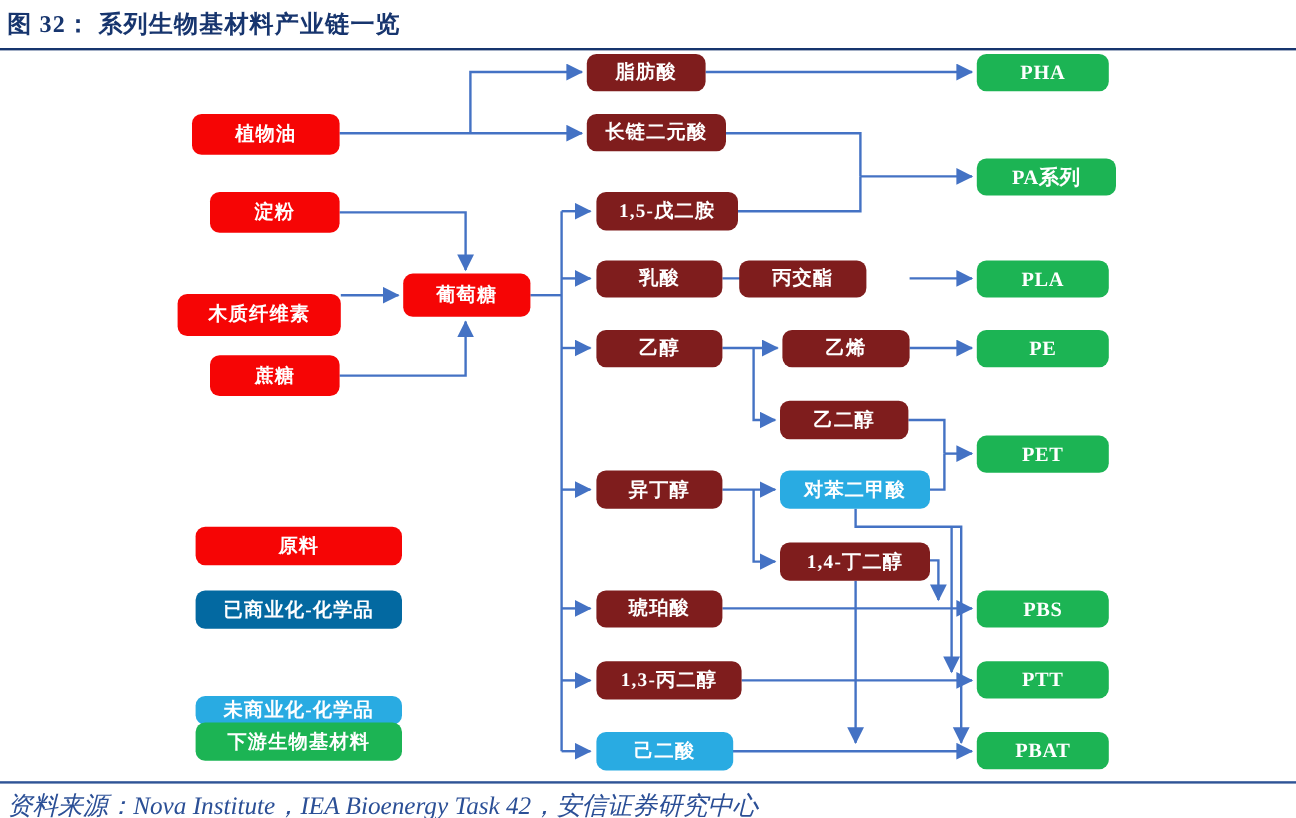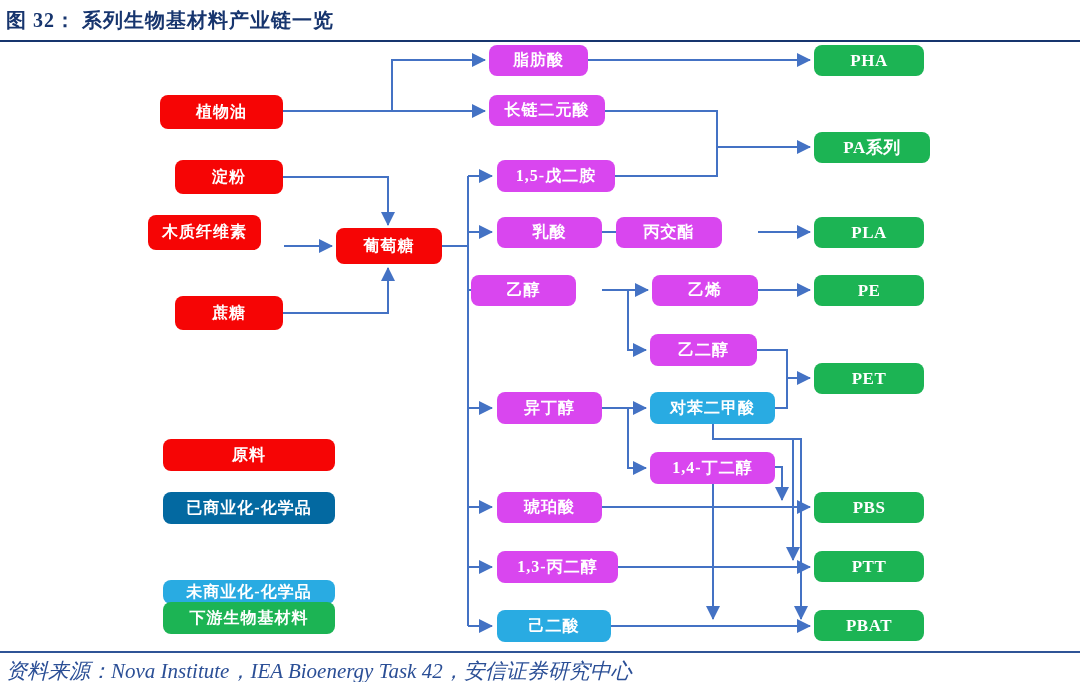--- a/index.html
+++ b/index.html
@@ -8,21 +8,21 @@
   .title{position:absolute;left:6px;top:7px;font-size:20px;font-weight:bold;color:#17356e;
          letter-spacing:1px;}
   .title-rule{position:absolute;left:0;top:40px;width:1080px;height:2px;background:#17356e;}
   .footer-rule{position:absolute;left:0;top:651px;width:1080px;height:2px;background:#2f5496;}
   .source{position:absolute;left:6px;top:657px;font-size:21px;font-style:italic;color:#2b4f96;}
   svg.wires{position:absolute;left:0;top:0;}
   .node{position:absolute;display:flex;align-items:center;justify-content:center;
         color:#ffffff;font-weight:bold;font-size:16px;border-radius:8px;
         white-space:nowrap;letter-spacing:1px;}
   .node.red{background:#f60505;}
-  .node.blue{background:#d946ef;}
+  .node.blue{background:#7f1d1d;}
   .node.dblue{background:#0369a1;}
   .node.lblue{background:#29abe2;}
   .node.green{background:#1cb454;}
   .node.latin{font-size:17px;letter-spacing:0.5px;}
 </style>
 </head>
 <body>
 
 <div class="stage">
 
@@ -81,29 +81,29 @@
       <polyline points="713,484 713,619" marker-end="url(#arr)"></polyline>
 
       <polyline points="602,507 810,507" marker-end="url(#arr)"></polyline>
       <polyline points="618,567 810,567" marker-end="url(#arr)"></polyline>
       <polyline points="603,626 810,626" marker-end="url(#arr)"></polyline>
     </g>
   </svg>
 
   <div class="node red" style="left:160px;top:95px;width:123px;height:34px">植物油</div>
   <div class="node red" style="left:175px;top:160px;width:108px;height:34px">淀粉</div>
-  <div class="node red" style="left:148px;top:215px;width:113px;height:35px">木质纤维素</div>
+  <div class="node red" style="left:148px;top:245px;width:136px;height:35px">木质纤维素</div>
   <div class="node red" style="left:175px;top:296px;width:108px;height:34px">蔗糖</div>
   <div class="node red" style="left:336px;top:228px;width:106px;height:36px">葡萄糖</div>
 
   <div class="node blue" style="left:489px;top:45px;width:99px;height:31px">脂肪酸</div>
   <div class="node blue" style="left:489px;top:95px;width:116px;height:31px">长链二元酸</div>
   <div class="node blue" style="left:497px;top:160px;width:118px;height:32px">1,5-戊二胺</div>
   <div class="node blue" style="left:497px;top:217px;width:105px;height:31px">乳酸</div>
-  <div class="node blue" style="left:471px;top:275px;width:105px;height:31px">乙醇</div>
+  <div class="node blue" style="left:497px;top:275px;width:105px;height:31px">乙醇</div>
   <div class="node blue" style="left:497px;top:392px;width:105px;height:32px">异丁醇</div>
   <div class="node blue" style="left:497px;top:492px;width:105px;height:31px">琥珀酸</div>
   <div class="node blue" style="left:497px;top:551px;width:121px;height:32px">1,3-丙二醇</div>
   <div class="node blue" style="left:616px;top:217px;width:106px;height:31px">丙交酯</div>
   <div class="node blue" style="left:652px;top:275px;width:106px;height:31px">乙烯</div>
   <div class="node blue" style="left:650px;top:334px;width:107px;height:32px">乙二醇</div>
   <div class="node blue" style="left:650px;top:452px;width:125px;height:32px">1,4-丁二醇</div>
 
   <div class="node lblue" style="left:650px;top:392px;width:125px;height:32px">对苯二甲酸</div>
   <div class="node lblue" style="left:497px;top:610px;width:114px;height:32px">己二酸</div>

